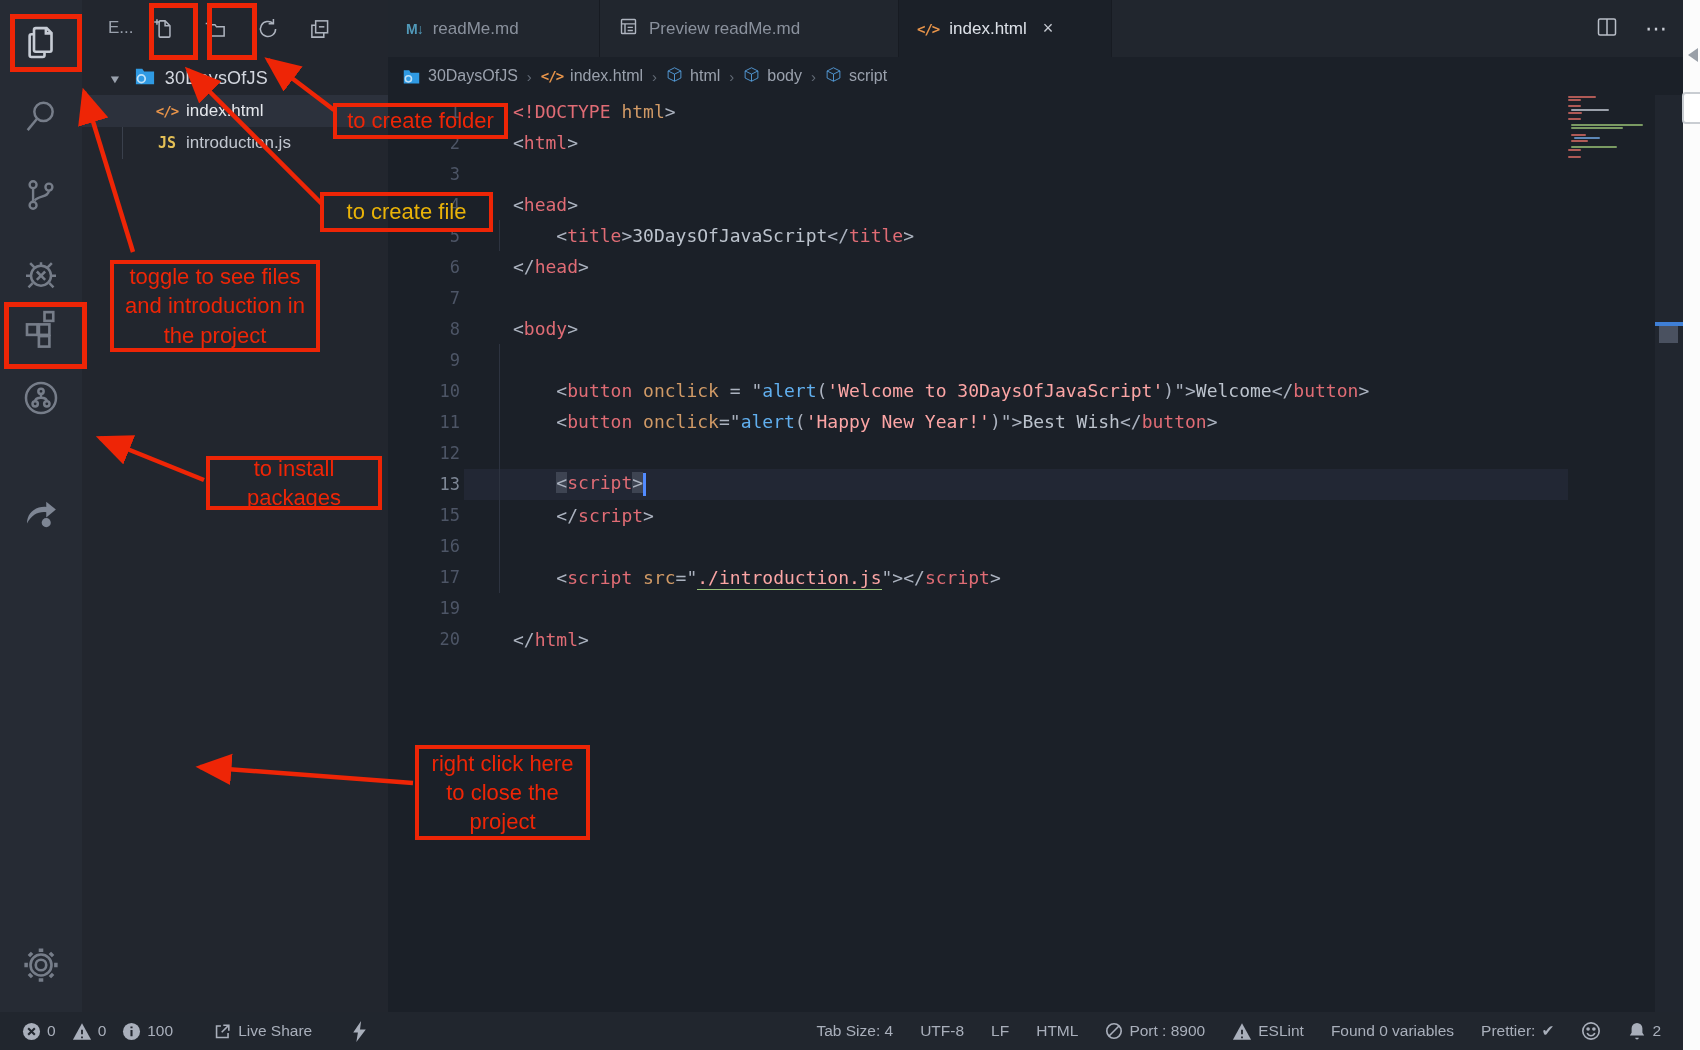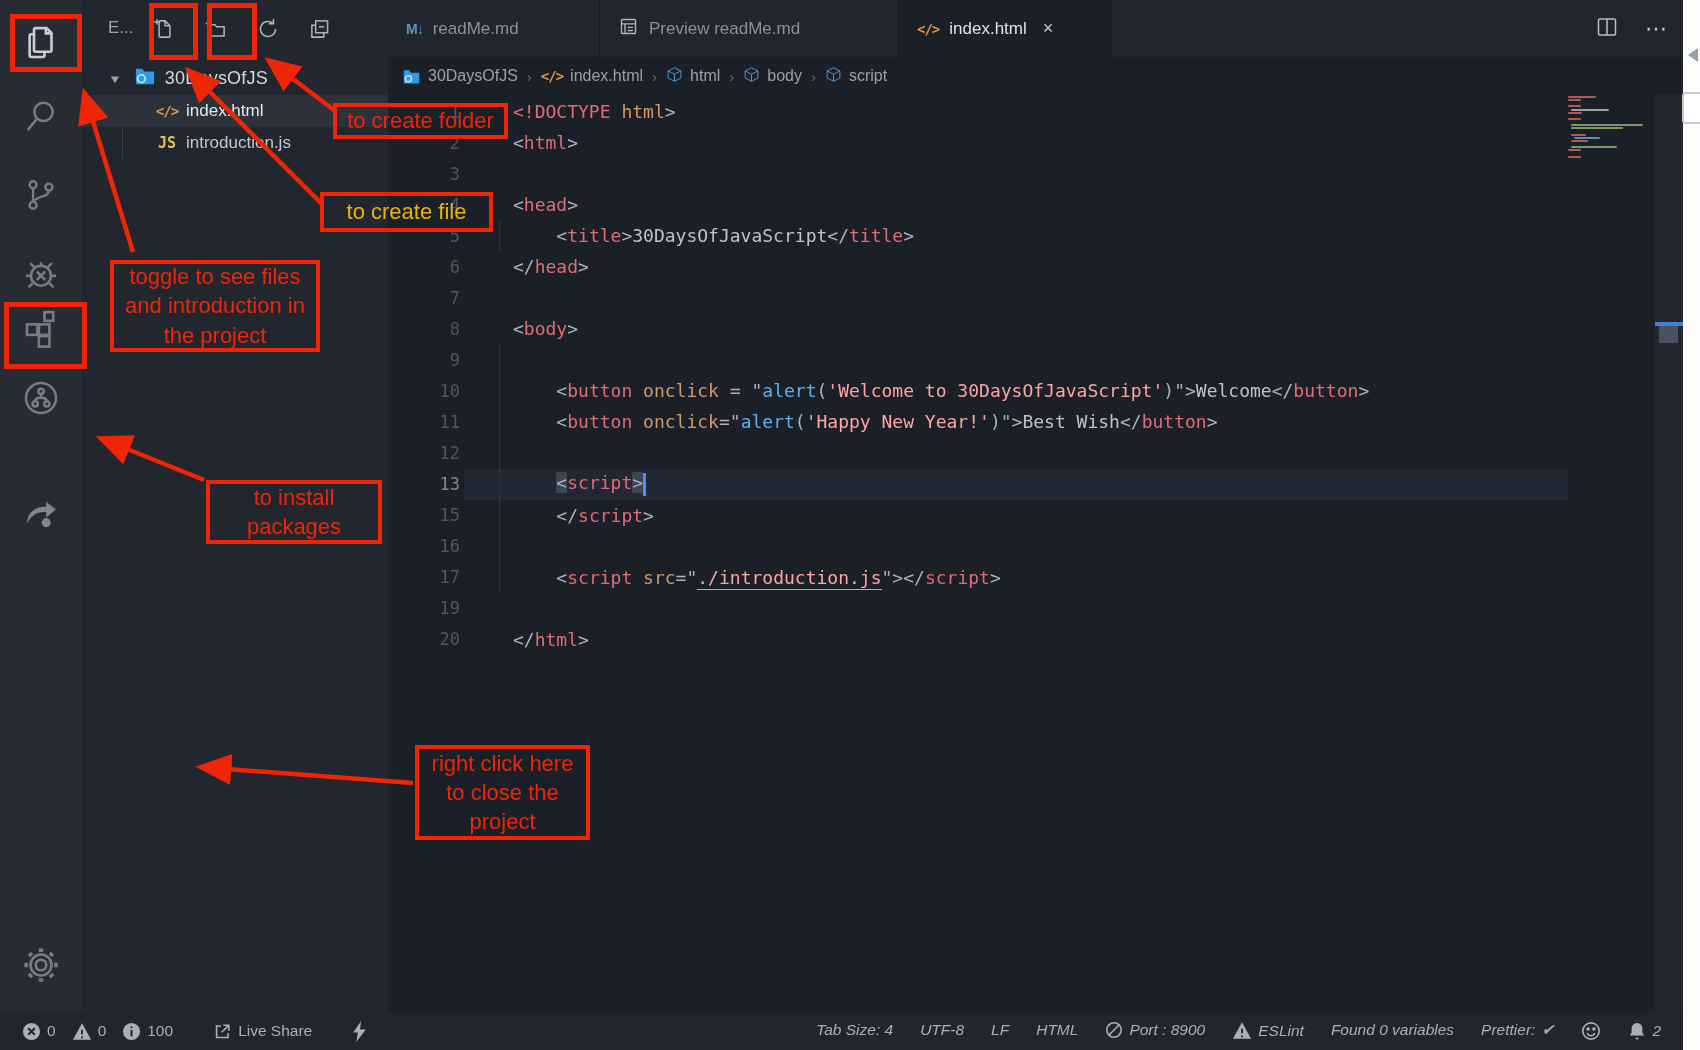--- a/index.html
+++ b/index.html
@@ -72,21 +72,21 @@
   .sb-thumb{position:absolute;left:4px;top:231px;width:19px;height:17px;background:#4a5160;}
   .white-edge{position:absolute;right:0;top:0;width:17px;height:1050px;background:#fcfcfc;}
   .we-arrow{position:absolute;right:2px;top:48px;width:0;height:0;border-top:7px solid transparent;border-bottom:7px solid transparent;border-right:10px solid #9aa0a8;}
   .we-rect{position:absolute;right:-8px;top:92px;width:22px;height:28px;border:2px solid #c9cdd2;border-radius:4px;background:#fff;}
 
   
   .status{position:absolute;left:0;bottom:0;width:1683px;height:38px;background:#21262e;
           display:flex;align-items:center;color:#a9afbb;font-size:15.5px;box-sizing:border-box;padding:0 22px;}
   .st-item{display:flex;align-items:center;gap:6px;margin-right:24px;white-space:nowrap;}
   .st-left{display:flex;align-items:center;}
-  .st-right{display:flex;align-items:flex-start;margin-left:auto;font-style:italic;}
+  .st-right{display:flex;align-items:center;margin-left:auto;}
   .st-right .st-item{margin-right:0;margin-left:27px;}
   .sticon svg{display:block;}
 
   
   .ann-layer{position:absolute;left:0;top:0;width:1700px;height:1050px;pointer-events:none;z-index:10;}
   .ann-box{position:absolute;border:5px solid #ee2506;box-sizing:border-box;}
   .ann-label{position:absolute;border:4px solid #ee2506;box-sizing:border-box;color:#ee2506;
              font-size:22px;line-height:1.33;display:flex;align-items:center;justify-content:center;text-align:center;padding:2px 4px;}
   .arrows{position:absolute;left:0;top:0;width:1700px;height:1050px;pointer-events:none;z-index:9;}
 </style>
@@ -436,17 +436,17 @@
       <line x1="413" y1="783" x2="200" y2="767" stroke="#ee2506" stroke-width="4.5" marker-end="url(#ah)"></line>
     </svg>
   <div class="ann-layer">
       <div class="ann-box" style="left: 10px; top: 14px; width: 72px; height: 58px; border-color: rgb(238, 37, 6);"></div>
       <div class="ann-box" style="left: 149px; top: 3px; width: 49px; height: 57px; border-color: rgb(238, 37, 6);"></div>
       <div class="ann-box" style="left: 207px; top: 3px; width: 50px; height: 57px; border-color: rgb(238, 37, 6);"></div>
       <div class="ann-box" style="left: 4px; top: 302px; width: 83px; height: 67px; border-color: rgb(238, 37, 6);"></div>
       <div class="ann-label" style="left: 333px; top: 103px; width: 175px; height: 36px; border-color: rgb(238, 37, 6); color: rgb(238, 37, 6);">to create folder</div>
       <div class="ann-label" style="left: 320px; top: 192px; width: 173px; height: 40px; border-color: rgb(238, 37, 6); color: #eab308;">to create file</div>
       <div class="ann-label" style="left: 110px; top: 260px; width: 210px; height: 92px; border-color: rgb(238, 37, 6); color: rgb(238, 37, 6);">toggle to see files and introduction in the project</div>
-      <div class="ann-label" style="left: 206px; top: 480px; width: 176px; height: 64px; border-color: rgb(238, 37, 6); color: rgb(238, 37, 6);">to install packages</div>
+      <div class="ann-label" style="left: 206px; top: 456px; width: 176px; height: 54px; border-color: rgb(238, 37, 6); color: rgb(238, 37, 6);">to install packages</div>
       <div class="ann-label" style="left: 415px; top: 745px; width: 175px; height: 95px; border-color: rgb(238, 37, 6); color: rgb(238, 37, 6);">right click here to close the project</div>
     </div>
 
 </div>
 
 </body></html>

